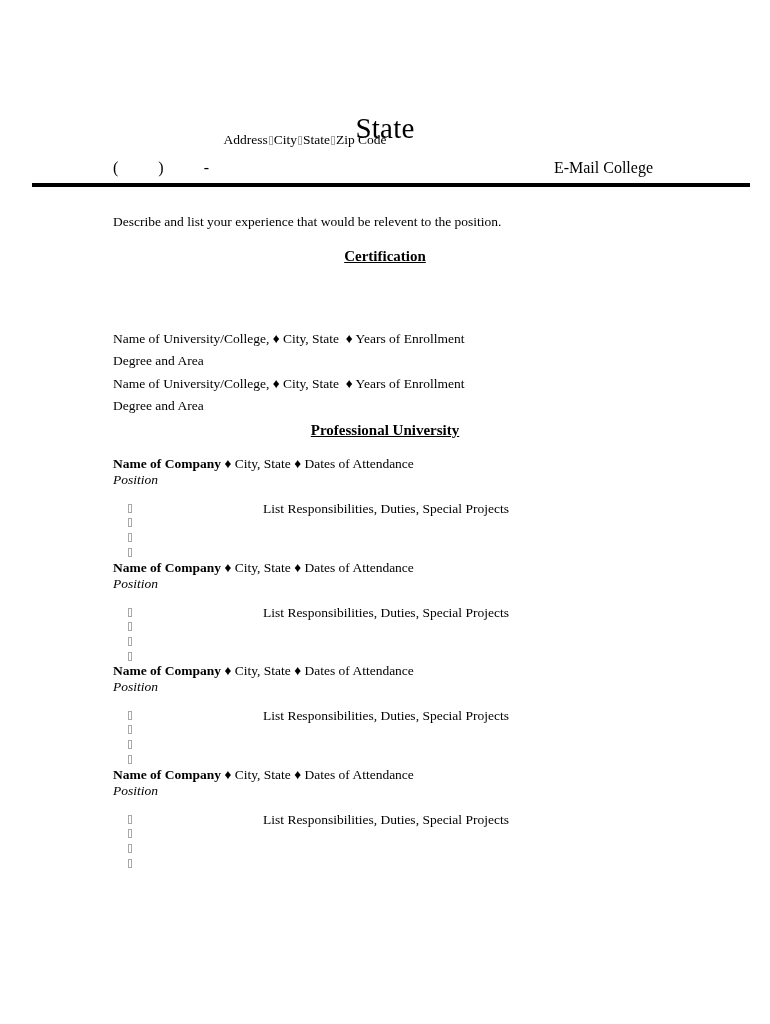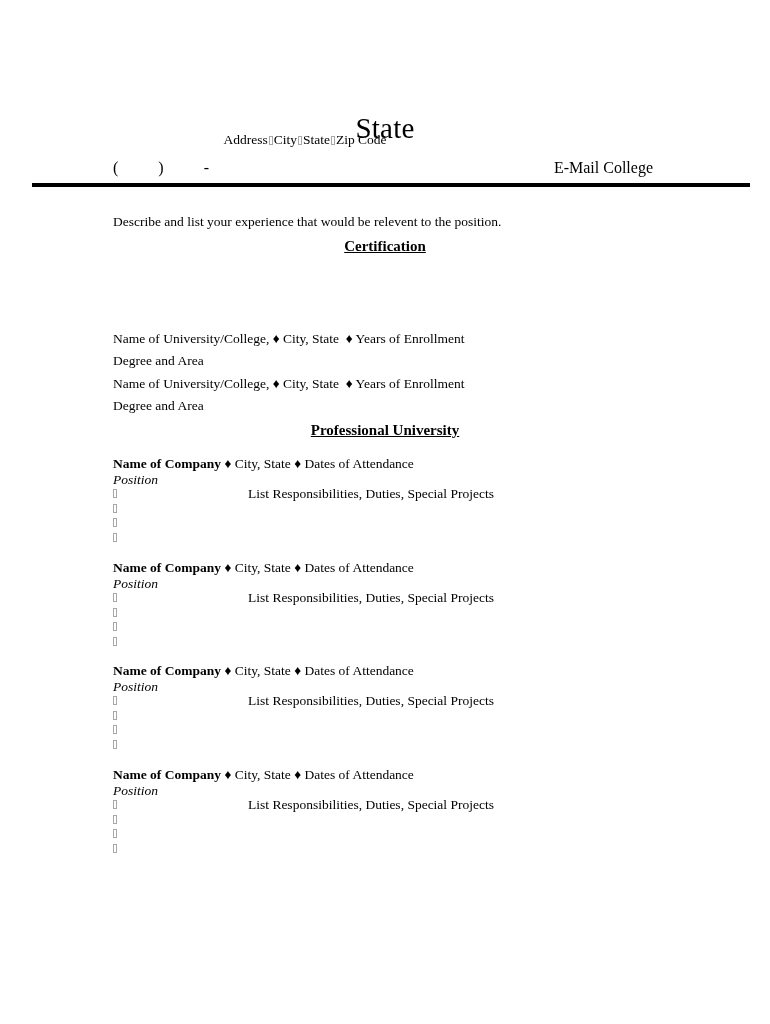--- a/index.html
+++ b/index.html
@@ -84,21 +84,21 @@
   .section-heading {
     position: absolute;
     left: 0;
     width: 770px;
     text-align: center;
     font-size: 15px;
     line-height: 20px;
     font-weight: bold;
     text-decoration: underline;
   }
-  .heading-certification { top: 236px; }
+  .heading-certification { top: 246px; }
   .heading-education     { top: 299px; }
   .heading-experience    { top: 420px; }
 
   
   .edu-entry {
     position: absolute;
     left: 113px;
     font-size: 13.5px;
     line-height: 14.5px;
   }
@@ -127,21 +127,21 @@
   .job-meta { font-weight: normal; margin-top: 8px; }
 
   .job-position {
     font-size: 13.5px;
     line-height: 15px;
     font-style: italic;
     margin-top: 0.5px;
   }
 
   .bullet-list {
-    margin: 0;
+    margin: 15px;
     padding: 0;
     list-style: none;
     text-align: center;
   }
   .bullet-row {
     position: relative;
     height: 14.7px;
     font-size: 13.5px;
     line-height: 14.7px;
   }

